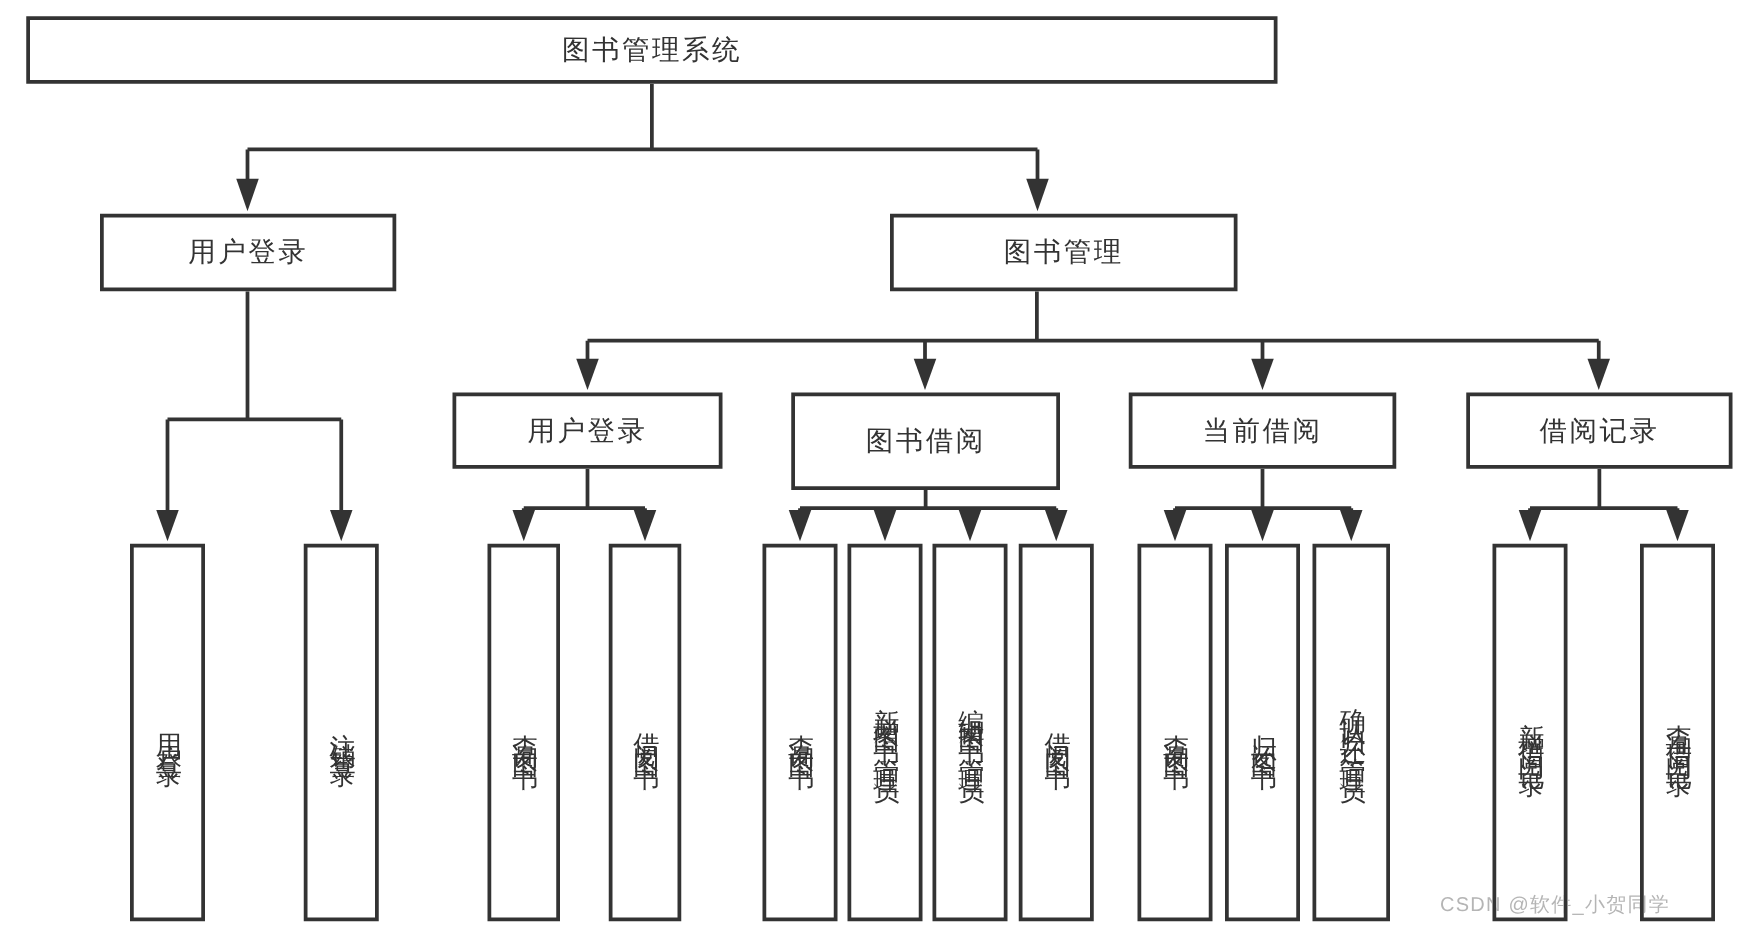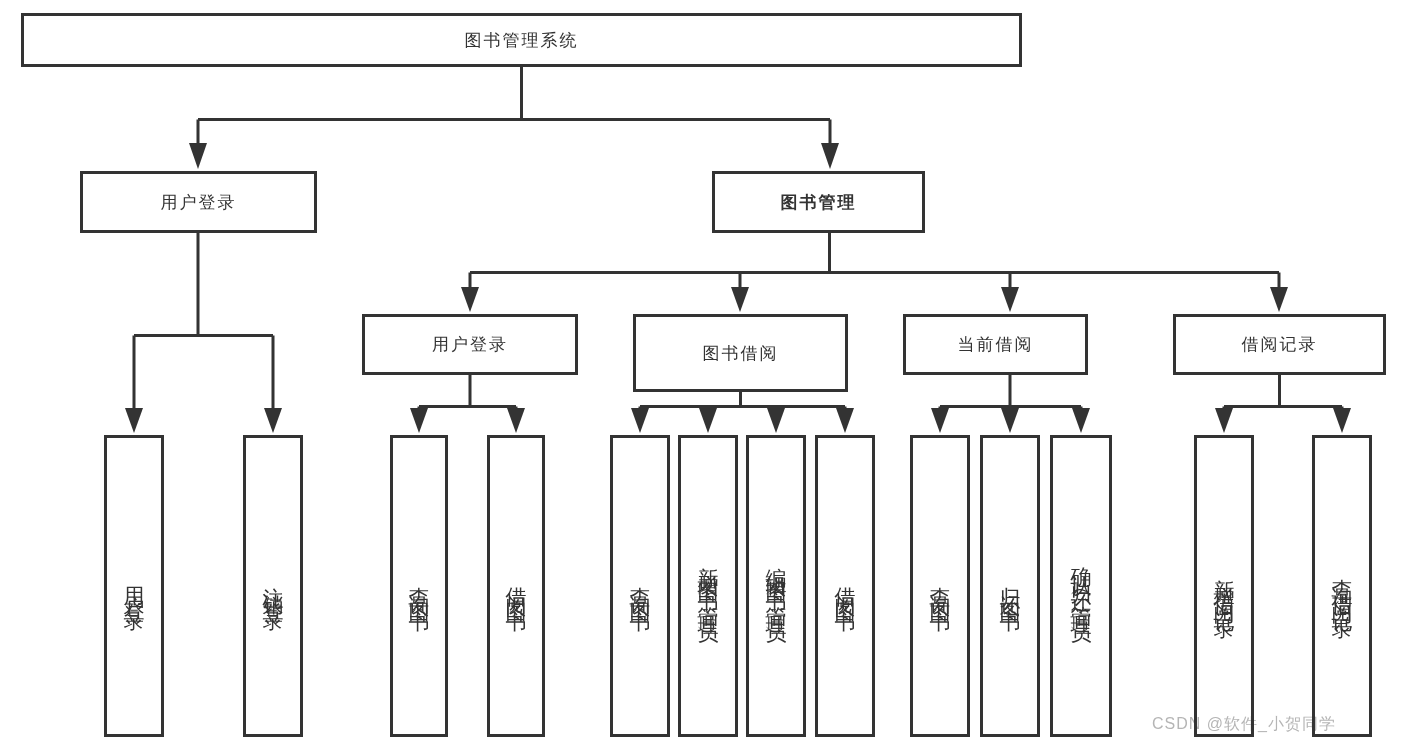--- a/index.html
+++ b/index.html
@@ -3,21 +3,21 @@
 <meta charset="utf-8">
 <style>
   :root { --line:#333333; --text:#333333; --bg:#ffffff; --wm:#b5b5b5; }
   * { margin:0; padding:0; box-sizing:border-box; }
   body { background:#fff; font-family:"Liberation Sans","DejaVu Sans",sans-serif; }
   .canvas { position:relative; width:1405px; height:747px; background:var(--bg); overflow:hidden; }
   .wires { position:absolute; left:0; top:0; z-index:1; }
   .hbox {
     position:absolute; z-index:2; border:3px solid var(--line); background:#fff;
     display:flex; align-items:center; justify-content:center;
-    font-size:17px; letter-spacing:2px; color:var(--text); white-space:nowrap;
+    font-size:22px; letter-spacing:2px; color:var(--text); white-space:nowrap;
   }
   .vbox {
     position:absolute; z-index:2; border:3px solid var(--line); background:#fff;
     display:flex; align-items:center; justify-content:center; color:var(--text);
     top:435px; height:302px;
   }
   .vbox > span { writing-mode:vertical-rl; font-size:21px; letter-spacing:8px; white-space:nowrap; }
   .watermark {
     position:absolute; z-index:5; font-size:16px; color:var(--wm);
     mix-blend-mode:darken; white-space:nowrap; letter-spacing:1px;
@@ -64,25 +64,25 @@
       <polygon points="1001,408 1019,408 1010,433"></polygon>
       <polygon points="1072,408 1090,408 1081,433"></polygon>
       <polygon points="1215,408 1233,408 1224,433"></polygon>
       <polygon points="1333,408 1351,408 1342,433"></polygon>
     </g>
   </svg>
 
   <div class="hbox" style="left:21px; top:13px; width:1001px; height:54px;">图书管理系统</div>
 
   <div class="hbox" style="left:80px; top:171px; width:237px; height:62px;">用户登录</div>
-  <div class="hbox" style="left:712px; top:171px; width:213px; height:62px;font-weight:bold;">图书管理</div>
+  <div class="hbox" style="left:712px; top:171px; width:278px; height:62px;">图书管理</div>
 
   <div class="hbox" style="left:362px; top:314px; width:216px; height:61px;">用户登录</div>
   <div class="hbox" style="left:633px; top:314px; width:215px; height:78px;">图书借阅</div>
-  <div class="hbox" style="left:903px; top:314px; width:185px; height:61px;">当前借阅</div>
+  <div class="hbox" style="left:903px; top:314px; width:214px; height:61px;">当前借阅</div>
   <div class="hbox" style="left:1173px; top:314px; width:213px; height:61px;">借阅记录</div>
 
   <div class="vbox" style="left:104px; width:60px;">
     <span>用户登录</span>
   </div>
   <div class="vbox" style="left:243px; width:60px;">
     <span>注销登录</span>
   </div>
 
   <div class="vbox" style="left:390px; width:58px;">

